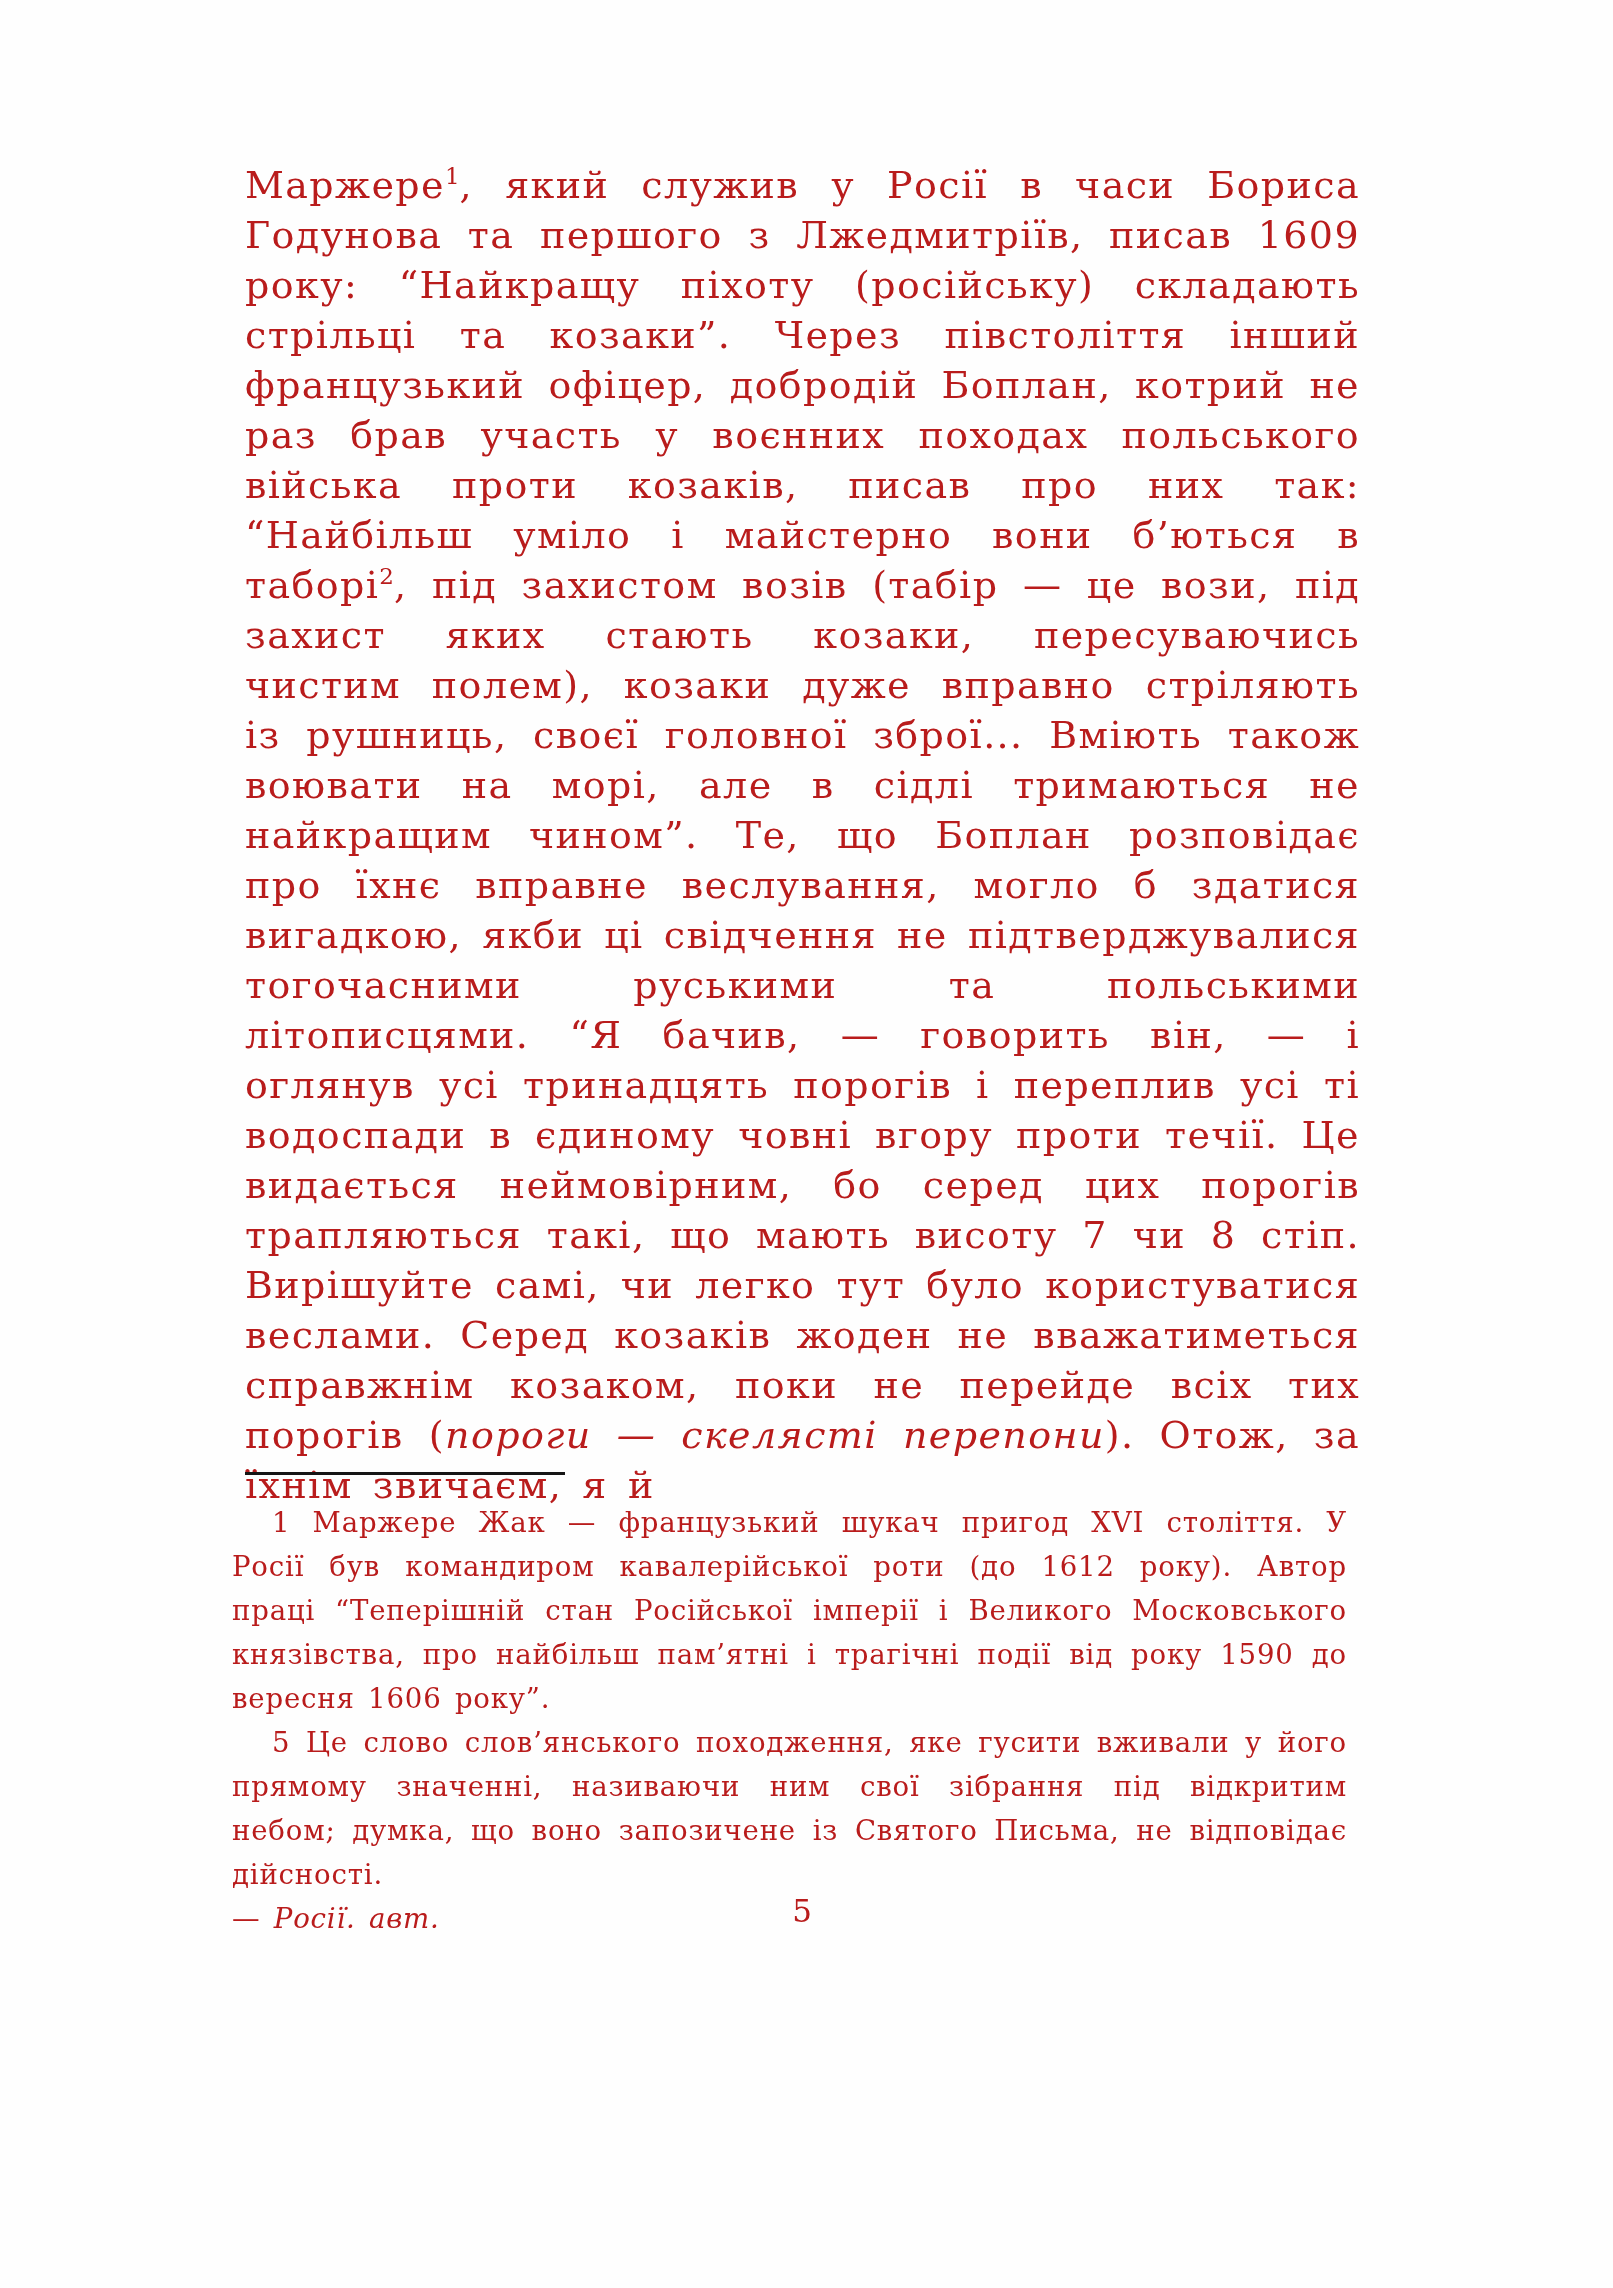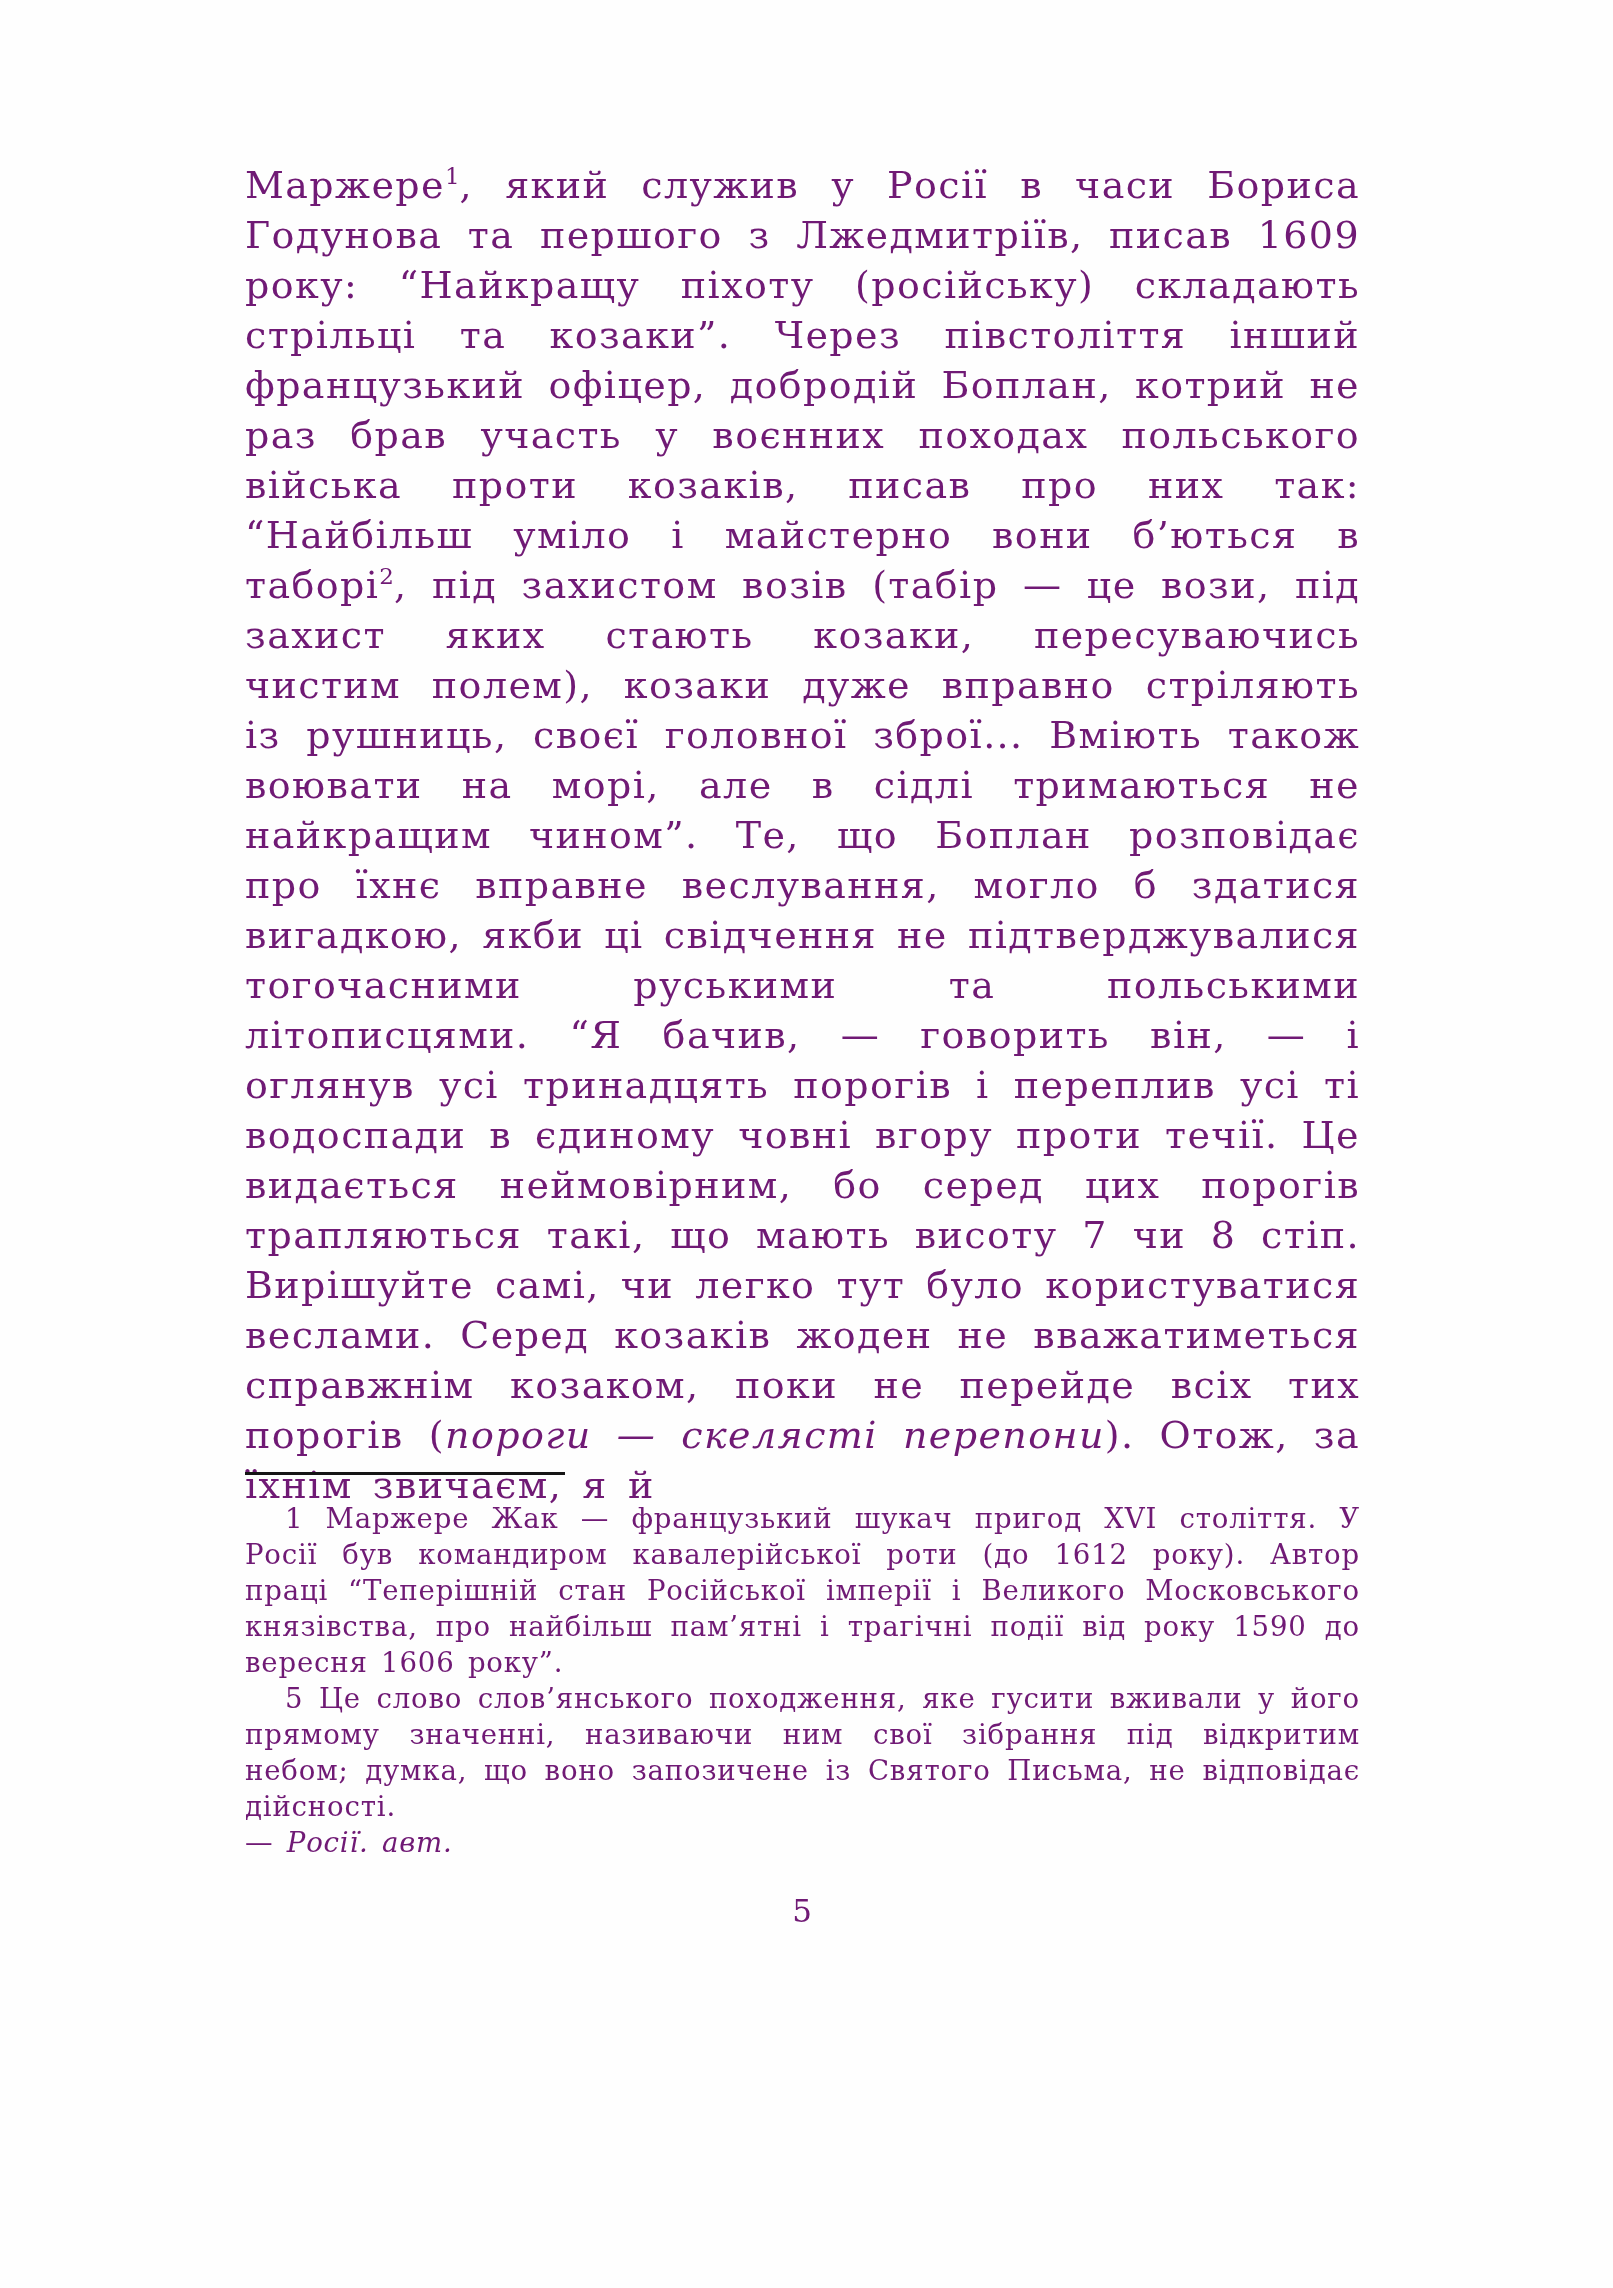--- a/index.html
+++ b/index.html
@@ -6,21 +6,21 @@
     margin: 0;
     padding: 0;
     background: #e8e8e8;
   }
   .page {
     position: relative;
     width: 1613px;
     height: 2288px;
     margin: 0 auto;
     background: #fefefe;
-    color: #701a75;
+    color: #b91c1c;
     font-family: "DejaVu Serif", "Liberation Serif", serif;
     overflow: hidden;
   }
   .main-text {
     position: absolute;
     top: 160px;
     left: 245px;
     width: 1115px;
     font-size: 38px;
     line-height: 50px;
@@ -39,24 +39,24 @@
     position: absolute;
     top: 1472px;
     left: 245px;
     width: 320px;
     height: 2.9px;
     background: #151515;
   }
   .footnotes {
     position: absolute;
     top: 1501px;
-    left: 245px;
+    left: 232px;
     width: 1115px;
     font-size: 27.6px;
-    line-height: 36px;
+    line-height: 44px;
     letter-spacing: 0.8px;
     word-spacing: 3.8px;
     text-align: justify;
     text-justify: inter-word;
   }
   .footnotes p {
     margin: 0;
     text-indent: 40px;
   }
   .page-number {

